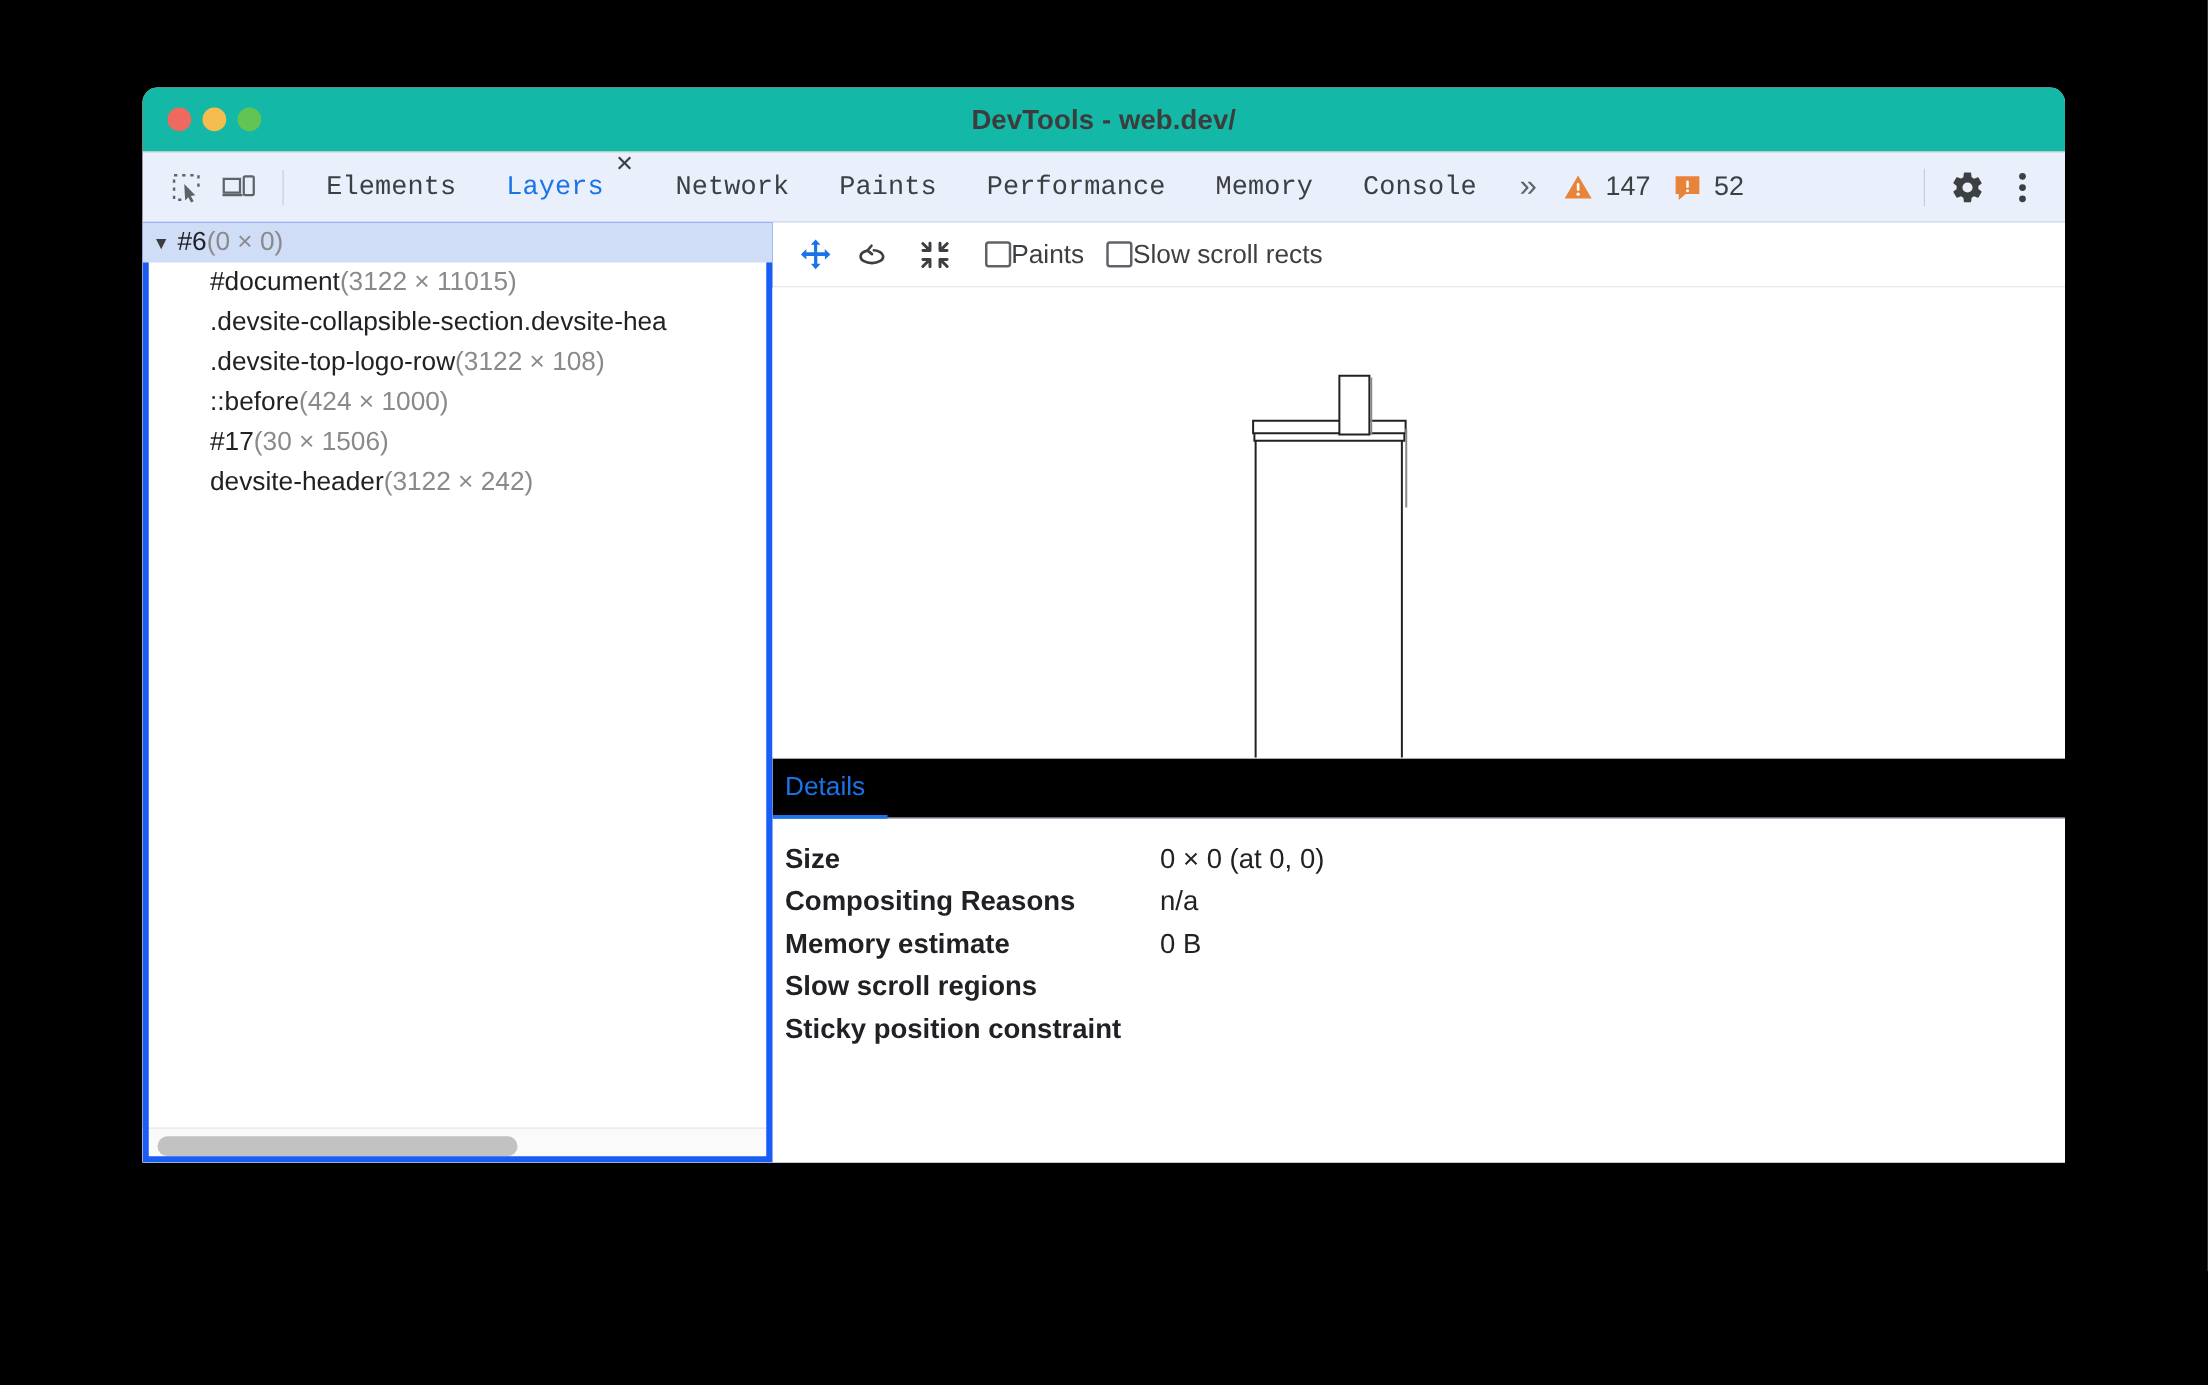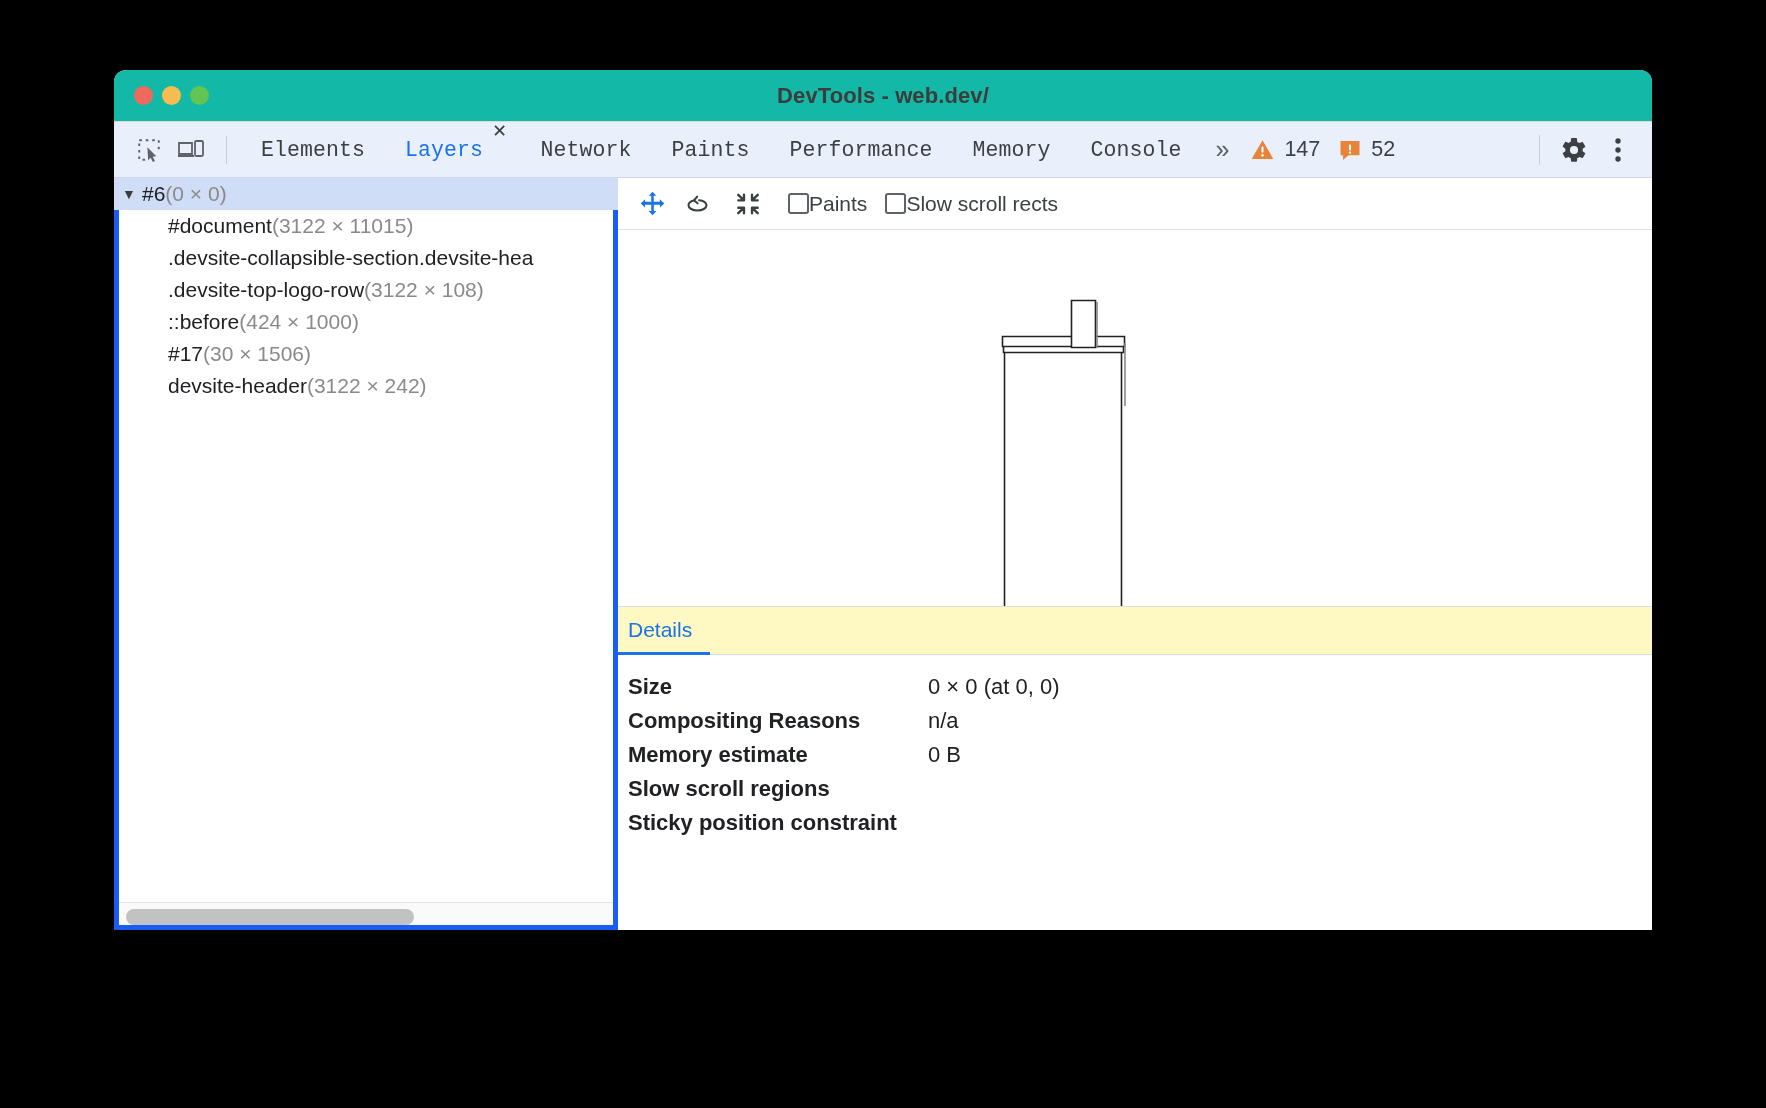--- a/index.html
+++ b/index.html
@@ -269,21 +269,21 @@
   .details {
     flex: none;
     height: 324px;
     border-top: 1px solid #d9dde5;
     display: flex;
     flex-direction: column;
     background: #ffffff;
   }
   .details-tabs {
     height: 48px;
-    background: #fef9c3;
+    background: #000000;
     display: flex;
     align-items: stretch;
     border-bottom: 1px solid #d5dced;
   }
   .details-tab {
     display: flex;
     align-items: center;
     padding: 0 18px 0 10px;
     font-size: 21px;
     color: #1a73e8;

